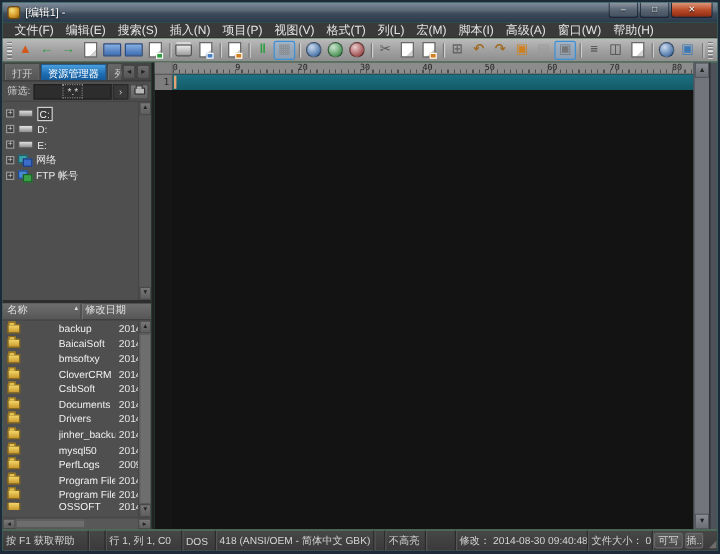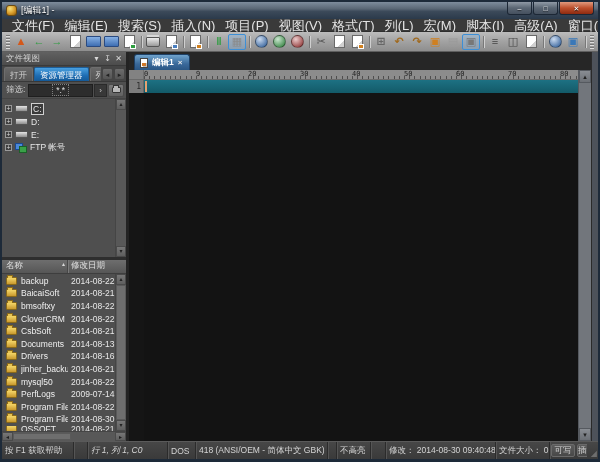--- a/index.html
+++ b/index.html
@@ -15,21 +15,21 @@
   .title-text{color:#fff;font-size:9px;text-shadow:0 1px 2px #000;white-space:nowrap;}
   .win-controls{position:absolute;top:0;right:4px;display:flex;}
   .win-btn{width:25px;height:13px;margin-left:1px;border:1px solid #1c2735;border-top:none;
     border-radius:0 0 3px 3px;display:flex;align-items:center;justify-content:center;
     background:linear-gradient(#909aa6,#5a6673 50%,#45505e);color:#fff;font-size:7px;line-height:1;
     text-shadow:0 1px 1px #000;}
   .win-btn[data-name="close-button"]{width:35px;background:linear-gradient(#e09a7e,#bc4f2c 50%,#8e2a10);}
   
   .menubar{height:13px;flex:none;background:#3a3a3a;display:flex;align-items:center;padding-left:5px;
     border-bottom:1px solid #2e2e2e;}
-  .menu-item{color:#e4e4e4;font-size:13px;padding:0 5px;white-space:nowrap;line-height:13px;}
+  .menu-item{color:#e4e4e4;font-size:10px;padding:0 5px;white-space:nowrap;line-height:13px;}
   
   .toolbar{height:20px;flex:none;display:flex;align-items:center;padding:0 2px;
     background:linear-gradient(#bcbcbc,#a2a2a2 50%,#8e8e8e);border-bottom:1px solid #5f5f5f;}
   .grip{width:4px;height:14px;flex:none;margin:0 2px;
     background:repeating-linear-gradient(180deg,#777 0 1px,#ddd 1px 2px,transparent 2px 3px);}
   .tb-icons{display:flex;align-items:center;height:100%;flex:1;overflow:hidden;}
   .tb-btn{width:18px;height:16px;flex:none;position:relative;display:flex;align-items:center;
     justify-content:center;border-radius:2px;border:1px solid transparent;}
   .tb-btn .glyph{font-size:11px;line-height:1;color:var(--c,#444);font-weight:bold;}
   .tb-btn.sel{border:1px solid #3d8fd6;background:rgba(130,180,230,.35);}
@@ -111,21 +111,21 @@
   .fl-col-name .sort{margin-left:auto;margin-right:2px;font-size:6px;color:#d8d8d8;}
   .fl-col-date{flex:1;padding-left:3px;white-space:nowrap;overflow:hidden;}
   .filelist-wrap{flex:1;display:flex;min-height:0;}
   .filelist{flex:1;overflow:hidden;padding-top:1px;}
   .file-row{display:flex;align-items:center;height:12.6px;padding-left:4px;}
   .file-row.clipped{height:6px;overflow:hidden;}
   .ficon{width:11px;height:8px;flex:none;background:linear-gradient(#f4d668,#c9992e);border:1px solid #8a6a1a;
     border-radius:1px;position:relative;margin-right:4px;}
   .ficon::before{content:"";position:absolute;top:-3px;left:0;width:4px;height:2px;background:#e6c251;
     border:1px solid #8a6a1a;border-bottom:none;}
-  .fname{width:47px;flex:none;color:#f0f0f0;font-size:8.5px;white-space:nowrap;overflow:hidden;}
+  .fname{width:47px;flex:none;color:#f0f0f0;font-size:8.5px;white-space:nowrap;overflow:hidden;margin-left:28px;}
   .fdate{flex:1;color:#e8e8e8;font-size:8.5px;white-space:nowrap;overflow:hidden;padding-left:3px;}
   .hscroll{height:10px;flex:none;display:flex;background:#585858;border-top:1px solid #454545;}
   .hscroll .scroll-btn{height:100%;width:11px;line-height:8px;}
   .hscroll .scroll-thumb{width:58px;margin:1px 0;}
   
   .editor{flex:1;display:flex;flex-direction:column;min-width:0;background:#131313;}
   .tabbar{height:18px;flex:none;background:#262626;display:flex;align-items:flex-end;padding-left:5px;}
   .etab{height:16px;display:flex;align-items:center;gap:4px;padding:0 7px 0 5px;border-radius:3px 3px 0 0;
     background:linear-gradient(#6fa3cc,#39689a 60%,#2a5684);border:1px solid #1e4066;border-bottom:none;}
   .etab-icon{width:8px;height:10px;background:linear-gradient(135deg,#fff 70%,#c0c0c0 70%);
@@ -154,21 +154,21 @@
     font-size:7px;line-height:11px;}
   
   .statusbar{height:18px;flex:none;display:flex;align-items:stretch;background:linear-gradient(#474747,#3a3a3a);
     border-top:1px solid #5a5a5a;font-size:8.5px;color:#d4d4d4;}
   .seg{display:flex;align-items:center;padding:0 3px;white-space:nowrap;overflow:hidden;flex:none;
     border-right:1px solid #2b2b2b;box-shadow:1px 0 0 #555;}
   .seg.btn{background:linear-gradient(#5c5c5c,#484848);border:1px solid #6a6a6a;border-radius:2px;
     margin:2px 1px;justify-content:center;box-shadow:none;}
   [data-name="status-help"]{width:72px;}
   [data-name="status-gap1"]{width:14px;}
-  [data-name="status-position"]{width:80px;font-style:italic;}
+  [data-name="status-position"]{width:64px;}
   [data-name="status-line-ending"]{width:28px;}
   [data-name="status-encoding"]{width:132px;}
   [data-name="status-gap2"]{width:9px;}
   [data-name="status-highlight"]{width:34px;}
   [data-name="status-spacer"]{flex:1;border-right:none;box-shadow:none;}
   [data-name="status-gap3"]{width:9px;}
   [data-name="status-modified"]{width:110px;}
   [data-name="status-filesize"]{width:54px;}
   [data-name="status-writable"]{width:24px;}
   [data-name="status-insert"]{width:15px;}
@@ -364,26 +364,20 @@
           
           
         </div>
       </div>
     <span class="grip" data-name="toolbar-overflow-grip"></span>
   </div>
 
   <div class="main" data-name="main-area">
 
     <div class="sidebar" data-name="file-view-panel">
-      <div class="sb-header" data-name="sidebar-header">
-        <span class="sb-title" data-name="sidebar-title">文件视图</span>
-        <span class="sb-hbtn" data-name="panel-menu-icon">▾</span>
-        <span class="sb-hbtn" data-name="panel-pin-icon">↧</span>
-        <span class="sb-hbtn" data-name="panel-close-icon">✕</span>
-      </div>
 
       <div class="sb-tabs" data-name="sidebar-tabs">
         <div style="display:flex;flex:1;overflow:hidden;align-items:flex-end;">
 
         <span class="sb-tab" data-name="sidebar-tab-open">打开</span>
             <span class="sb-tab active" data-name="sidebar-tab-explorer">资源管理器</span>
             <span class="sb-tab" data-name="sidebar-tab-list">列表</span>
           </div>
         <span class="sb-tab-arrow" data-name="tabs-scroll-left-icon">◂</span>
         <span class="sb-tab-arrow" data-name="tabs-scroll-right-icon">▸</span>
@@ -411,20 +405,25 @@
             <div class="tree-row" data-name="tree-item-drive-d">
               <span class="expand" data-name="expand-icon">+</span>
               <span class="ticon" data-name="tree-item-icon" data-icon="drive"></span>
               <span class="tlabel">D:</span>
             </div>
             <div class="tree-row" data-name="tree-item-drive-e">
               <span class="expand" data-name="expand-icon">+</span>
               <span class="ticon" data-name="tree-item-icon" data-icon="drive"></span>
               <span class="tlabel">E:</span>
             </div>
+            <div class="tree-row" data-name="tree-item-network">
+              <span class="expand" data-name="expand-icon">+</span>
+              <span class="ticon" data-name="tree-item-icon" data-icon="network"></span>
+              <span class="tlabel">网络</span>
+            </div>
             <div class="tree-row" data-name="tree-item-ftp">
               <span class="expand" data-name="expand-icon">+</span>
               <span class="ticon" data-name="tree-item-icon" data-icon="ftp"></span>
               <span class="tlabel">FTP 帐号</span>
             </div>
           </div>
         <div class="vscroll-thin" data-name="tree-scrollbar">
           <span class="scroll-btn" data-name="scroll-up-icon">▴</span>
           <span class="scroll-track"></span>
           <span class="scroll-btn" data-name="scroll-down-icon">▾</span>
@@ -521,27 +520,20 @@
         <span class="scroll-btn" data-name="scroll-left-icon">◂</span>
         <span class="scroll-thumb" data-name="scrollbar-thumb"></span>
         <span class="scroll-track"></span>
         <span class="scroll-btn" data-name="scroll-right-icon">▸</span>
       </div>
     </div>
 
     <div class="v-splitter" data-name="sidebar-splitter"></div>
 
     <div class="editor" data-name="editor-pane">
-      <div class="tabbar" data-name="document-tab-bar">
-        <div class="etab" data-name="editor-tab">
-          <span class="etab-icon" data-name="document-icon"></span>
-          <span class="etab-label" data-name="tab-label">编辑1</span>
-          <span class="etab-close" data-name="tab-close-icon">×</span>
-        </div>
-      </div>
       <div class="editor-body">
         <div class="editor-left">
           <div class="ruler" data-name="column-ruler">
             <span class="ruler-corner"></span>
             <div class="ruler-ticks">
 
             <span class="rtick" data-name="ruler-tick">0</span>
                 <span class="rtick" data-name="ruler-tick">9</span>
                 <span class="rtick" data-name="ruler-tick">20</span>
                 <span class="rtick" data-name="ruler-tick">30</span>

